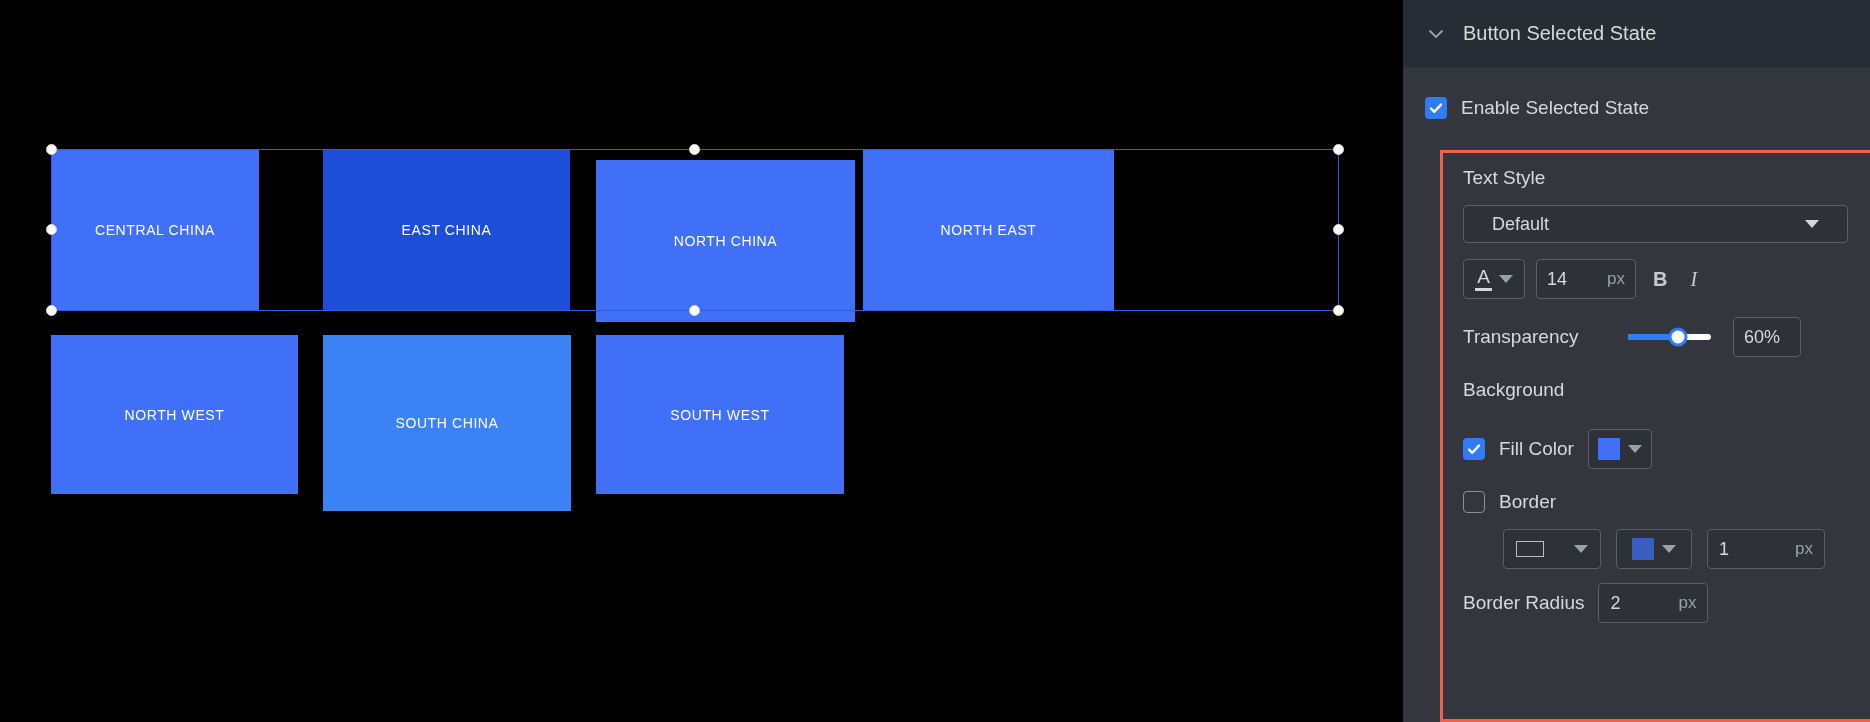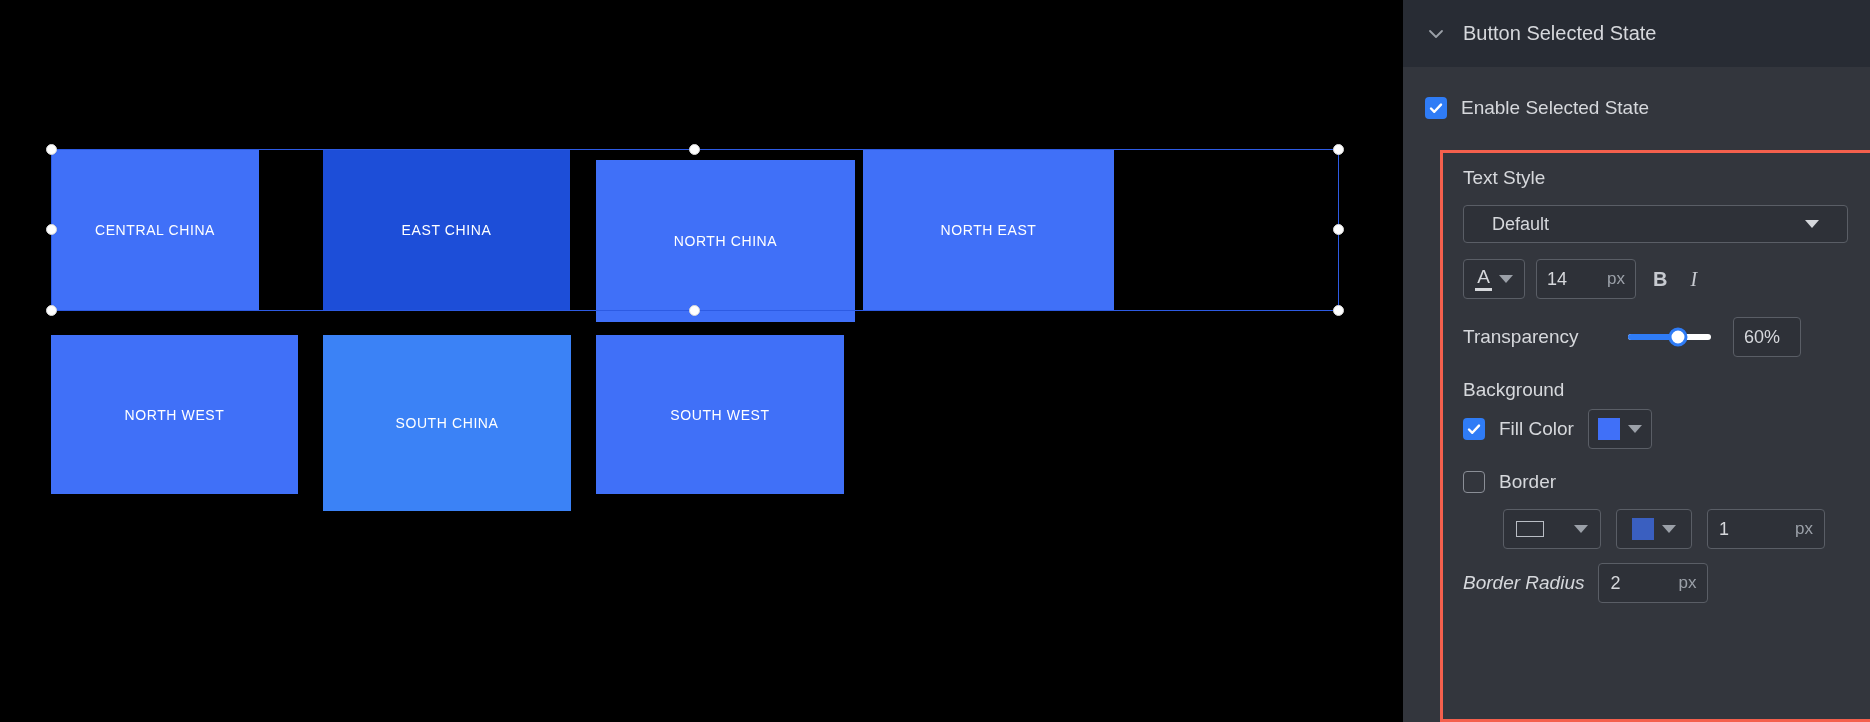--- a/index.html
+++ b/index.html
@@ -133,21 +133,21 @@
   }
   #highlight-inner {
     padding: 14px 0 0 20px;
   }
 
   .sec-title {
     color: #D6D8DC;
     font-size: 19px;
     margin-bottom: 16px;
   }
-  .sec-title.bg { margin-top: 22px; margin-bottom: 8px; }
+  .sec-title.bg { margin-top: 22px; margin-bottom: 28px; }
 
   .field {
     background: #2E3138;
     border: 1px solid #5A5E66;
     border-radius: 4px;
     color: #D6D8DC;
     display: flex;
     align-items: center;
     font-size: 18px;
   }
@@ -244,21 +244,21 @@
   .line-glyph { width: 28px; height: 16px; border: 1px solid #B9BDC4; }
   #border-color-btn { width: 76px; }
   #border-width-field {
     width: 118px; height: 40px;
     padding: 0 11px;
     justify-content: space-between;
   }
   #border-width-field .unit { color: #9BA0A8; font-size: 17px; }
 
   #radius-row { gap: 14px; }
-  #radius-row .lbl { color: #D6D8DC; font-size: 19px; font-style: italic; }
+  #radius-row .lbl { color: #D6D8DC; font-size: 19px; }
   #radius-field {
     width: 110px; height: 40px;
     padding: 0 11px;
     justify-content: space-between;
   }
   #radius-field .unit { color: #9BA0A8; font-size: 17px; }
 
   .caret {
     width: 0; height: 0;
     border-left: 7px solid transparent;

